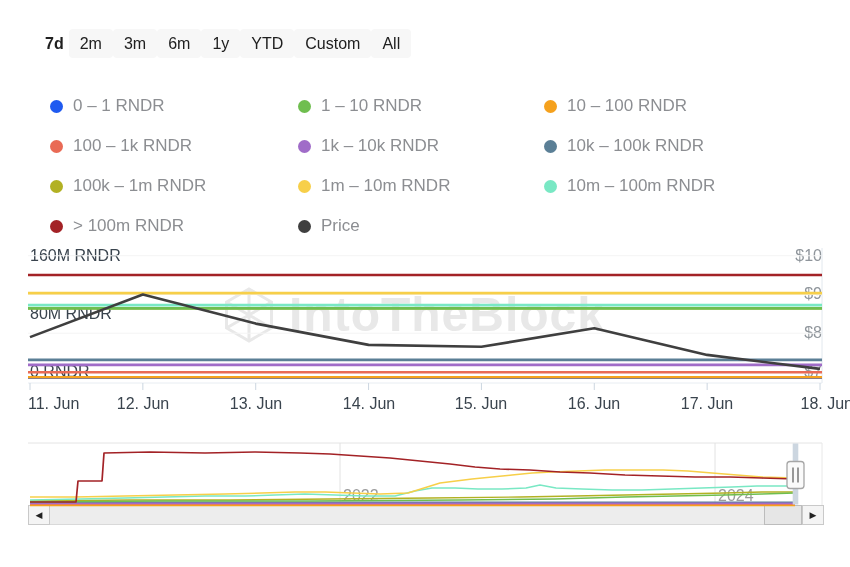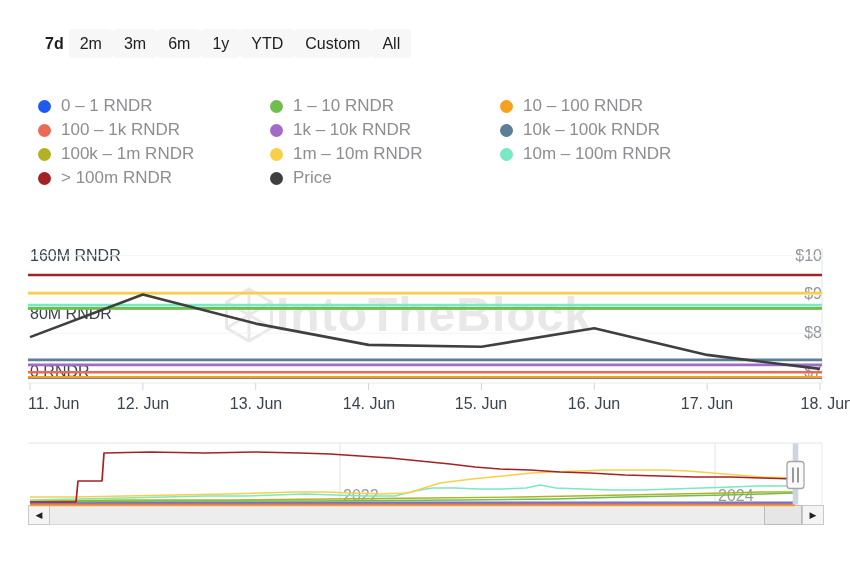--- a/index.html
+++ b/index.html
@@ -4,27 +4,27 @@
 <style>
   html,body{margin:0;padding:0;background:#fff;}
   #app{position:relative;width:850px;height:567px;background:#fff;overflow:hidden;
        font-family:"Liberation Sans",sans-serif;}
   
   .toolbar{position:absolute;left:40px;top:29px;display:flex;align-items:center;}
   .range-btn{font-family:"Liberation Sans",sans-serif;font-size:16px;color:#202020;
              background:#f7f7f7;border:none;border-radius:4px;padding:5px 11px;cursor:pointer;line-height:19px;}
   .range-btn.selected{background:#fff;font-weight:bold;padding:5px 5px;}
   
-  .legend{position:absolute;left:38px;top:94px;display:grid;
+  .legend{position:absolute;left:50px;top:94px;display:grid;
           grid-template-rows:repeat(4,24px);grid-auto-flow:column;
-          grid-template-columns:232px 230px auto;font-size:17px;color:#8c8e92;}
+          grid-template-columns:232px 230px auto;font-size:17px;color:#8c8e92;gap:16px;}
   .legend-item{display:flex;align-items:center;gap:10px;cursor:pointer;}
   .legend-dot{width:13px;height:13px;border-radius:50%;flex:0 0 13px;}
   
-  .wm{position:absolute;left:222px;top:286px;display:flex;align-items:center;gap:0;
+  .wm{position:absolute;left:222px;top:286px;display:flex;align-items:center;gap:13px;
       color:#e8e8e8;pointer-events:none;}
   .wm-text{font-size:48px;font-weight:700;letter-spacing:1px;line-height:1;}
   
   .labels-layer{position:absolute;inset:0;pointer-events:none;}
   .axis-label-left{position:absolute;font-size:16px;color:#3a444e;white-space:nowrap;}
   .axis-label-right{position:absolute;right:28px;font-size:16px;color:#8f959b;text-align:right;}
   .x-label{position:absolute;top:395px;font-size:16px;color:#3a444e;white-space:nowrap;}
   .year-label{position:absolute;top:487px;font-size:16px;color:#9c9c9c;}
   
   .sb-track{position:absolute;left:28px;top:505px;width:796px;height:20px;background:#ededed;

